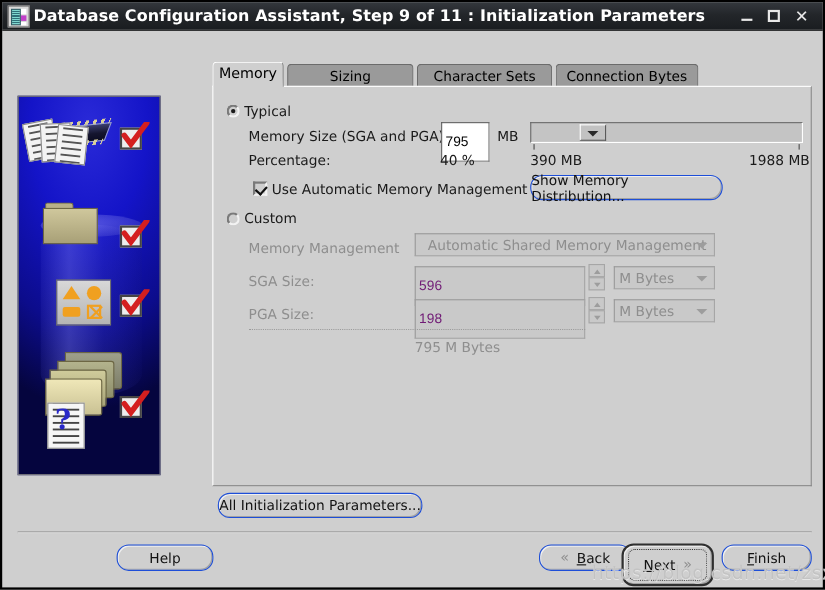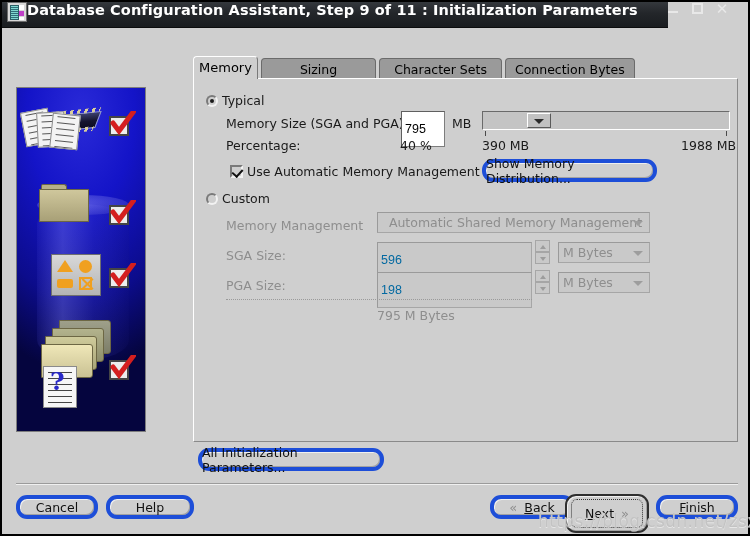--- a/index.html
+++ b/index.html
@@ -13,23 +13,23 @@
     position: relative;
     width: 750px; height: 536px;
     background: #cfcfcf;
     border: 2px solid #000;
     box-sizing: border-box;
   }
 
   
   .titlebar {
     position: absolute; left: 0; top: 0;
-    width: 666px; height: 26px;
+    width: 746px; height: 26px;
     background: linear-gradient(to bottom, #34383d 0%, #23262a 45%, #1a1d20 100%);
-    display: flex; align-items: flex-start;
+    display: flex; align-items: center;
     box-sizing: border-box;
     border-bottom: 1px solid #0c0d0e;
   }
   .app-icon {
     width: 18px; height: 18px; margin-left: 5px;
     background: #d8d8d8;
     border: 1px solid #6d6d6d;
     position: relative; flex: none;
   }
   .app-icon .chip {
@@ -229,21 +229,21 @@
   .lbl-dim { color: #8e8e8e; }
 
   
   .tfield {
     background:#ffffff; border:1px solid #7d7d7d;
     border-top-color:#5f5f5f; border-left-color:#5f5f5f;
     box-sizing:border-box; font-size:12.5px; color:#000;
     padding: 17px 3px; line-height: 17px; height: 21px;
   }
   .tfield.dim {
-    background:#c9c9c9; color:#0369a1; border-color:#a6a6a6;
+    background:#c9c9c9; color:#701a75; border-color:#a6a6a6;
     border-top-color:#9a9a9a; border-left-color:#9a9a9a;
   }
 
   
   .slider {
     position:absolute; background:#c4c4c4;
     border:1px solid #7d7d7d; border-top-color:#6a6a6a; border-left-color:#6a6a6a;
     border-right-color:#ffffff; border-bottom-color:#ffffff;
     box-sizing:border-box;
   }
@@ -254,21 +254,21 @@
   }
   .thumb::after {
     content:""; position:absolute; left:6px; top:5px; width:0;height:0;
     border-left:5px solid transparent; border-right:5px solid transparent; border-top:5px solid #2a2a2a;
   }
   .stick { position:absolute; width:1px; height:5px; background:#4a4a4a; }
 
   
   .btn {
     background:#cfcfcf;
-    border:4px solid #1d4ed8;
+    border:1px solid #1d4ed8;
     border-radius: 9px;
     font-size:12.5px; color:#111;
     display:flex; align-items:center; justify-content:center;
     box-sizing:border-box; cursor:default; user-select:none;
     box-shadow: inset 1px 1px 0 #efefef, inset -1px -1px 0 #a2a2a2;
   }
   .btn.focus::after {
     content:""; position:absolute; left:4px; top:3px; right:4px; bottom:3px;
     border:1px dotted #333; border-radius:6px; pointer-events:none;
   }
@@ -477,23 +477,20 @@
     <div class="row lbl-dim" style="left:183px; top:229px;">795 M Bytes</div>
 
   </div>
 
   <div class="btn" style="position:absolute; left:196px; top:446px; width:186px; height:23px; border-radius:11px;">
     <span>All Initialization Parameters...</span>
   </div>
 
   <div class="sep"></div>
 
-  <div class="btn" style="position:absolute; left:14px; top:493px; width:82px; height:24px; border-radius:11px;">
-    <span>Cancel</span>
-  </div>
   <div class="btn" style="position:absolute; left:104px; top:493px; width:88px; height:24px; border-radius:11px;">
     <span>Help</span>
   </div>
 
   <div class="btn" style="position:absolute; left:488px; top:493px; width:84px; height:24px; border-radius:11px; gap:7px;">
     <span class="chev">«</span>
     <span><span class="mn">B</span>ack</span>
   </div>
 
   <div class="btn focus" style="position:absolute; left:563px; top:492px; width:84px; height:39px; border-radius:11px; gap:7px; border-color:#2f2f2f; border-width:2px;text-align:right;">

